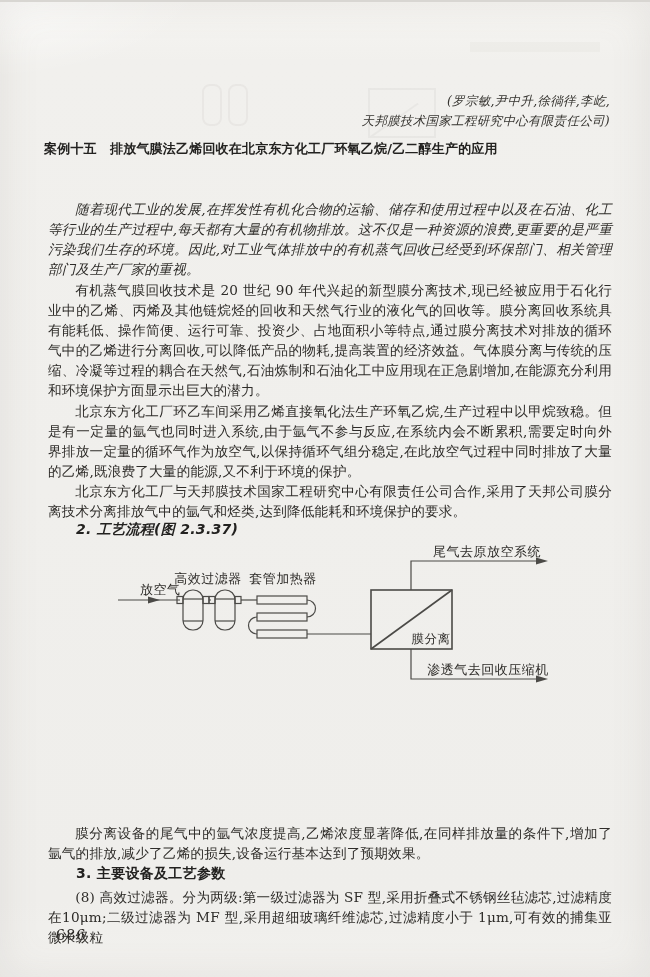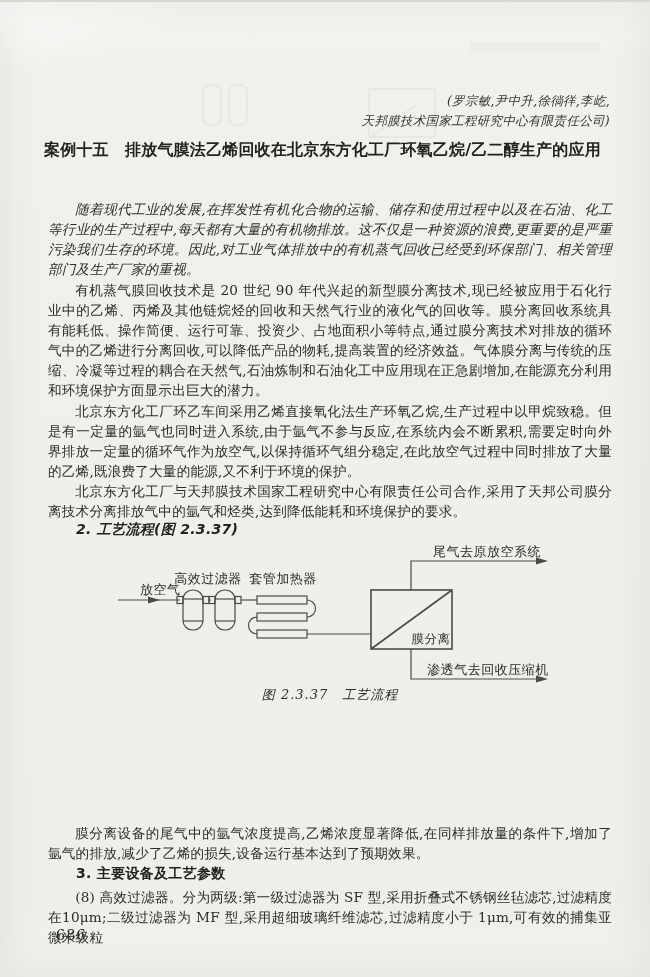--- a/index.html
+++ b/index.html
@@ -20,21 +20,21 @@
   .ghost.box::after{content:"";position:absolute;left:0;top:100%;width:90%;height:2px;background:#5a5852;transform-origin:0 0;transform:rotate(-35deg);}
   .ghost.smudge{height:10px;border:none;background:#6a675f;opacity:.035;}
 
   .byline{
     position:absolute;top:89px;right:40px;text-align:right;
     font-size:12.5px;line-height:20px;font-style:italic;color:#35332f;letter-spacing:.3px;
   }
   .title{
     position:absolute;top:138px;left:44px;width:570px;
     font-family:"DejaVu Sans","Liberation Sans",sans-serif;font-weight:700;
-    font-size:16px;letter-spacing:.2px;color:#232220;white-space:nowrap;
+    font-size:13px;letter-spacing:.2px;color:#232220;white-space:nowrap;
   }
   .sec-heading{
     position:absolute;left:48px;width:564px;
     font-family:"DejaVu Sans","Liberation Sans",sans-serif;font-weight:700;
     font-size:14px;color:#232220;text-indent:2em;letter-spacing:.3px;
   }
   .para{
     position:absolute;left:48px;width:564px;
     font-size:13.6px;line-height:20px;text-align:justify;text-indent:2em;
     letter-spacing:.2px;color:#2e2c29;
@@ -124,21 +124,20 @@
     <polygon points="476,133.5 488,137 476,140.5" fill="#4b4a47"></polygon>
 
     <text class="lbl" x="80" y="52">放空气</text>
     <text class="lbl" x="148" y="41" text-anchor="middle">高效过滤器</text>
     <text class="lbl" x="223" y="41" text-anchor="middle">套管加热器</text>
     <text class="lbl-s" x="371" y="101" text-anchor="middle">膜分离</text>
     <text class="lbl" x="427" y="14" text-anchor="middle">尾气去原放空系统</text>
     <text class="lbl" x="428" y="132" text-anchor="middle">渗透气去回收压缩机</text>
   </svg>
 
-  <div class="fig-caption">图 2.3.37　工艺流程</div>
 
   <div class="para" style="top:821px;">膜分离设备的尾气中的氩气浓度提高,乙烯浓度显著降低,在同样排放量的条件下,增加了氩气的排放,减少了乙烯的损失,设备运行基本达到了预期效果。</div>
 
   <div class="sec-heading" style="top:863px;">3. 主要设备及工艺参数</div>
   <div class="para" style="top:885px;">(8) 高效过滤器。分为两级:第一级过滤器为 SF 型,采用折叠式不锈钢丝毡滤芯,过滤精度在10μm;二级过滤器为 MF 型,采用超细玻璃纤维滤芯,过滤精度小于 1μm,可有效的捕集亚微米级粒</div>
 
   <div class="page-number">686</div>
 
 </div>
 

